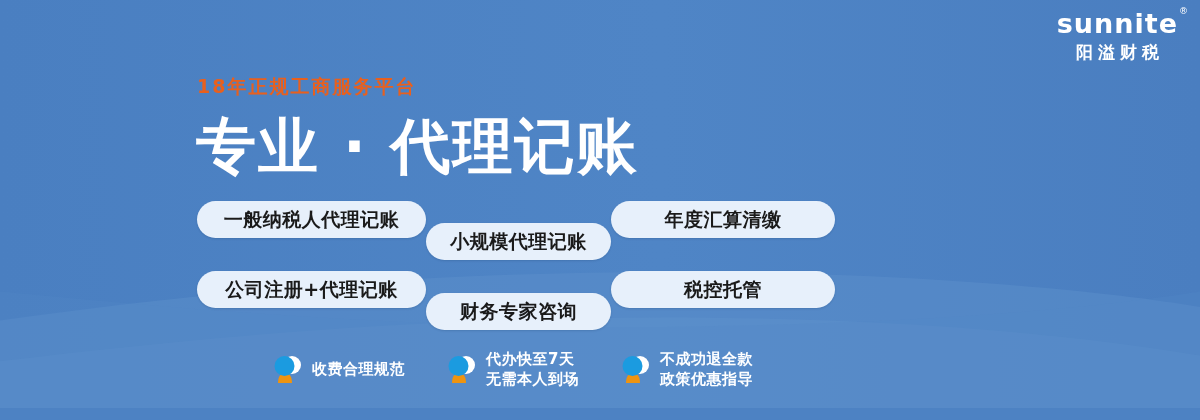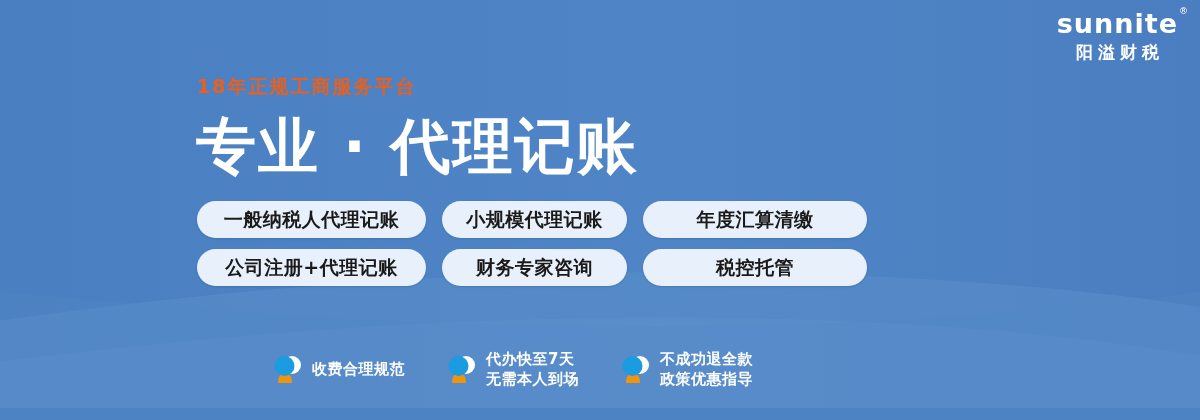--- a/index.html
+++ b/index.html
@@ -66,36 +66,36 @@
     font-size:60px;
     font-weight:700;
     letter-spacing:2px;
     font-family:"DejaVu Sans","Liberation Sans",sans-serif;
     white-space:nowrap;
     line-height:1.1;
   }
 
   
   .pill-rows{ position:absolute; left:197px; top:201px; }
-  .pill-row{ display:flex; gap:16px; margin-bottom:11px; }
+  .pill-row{ display:flex; margin-bottom:11px; }
   .pill{
     background:#e7f0fb;
     color:#1a1a1a;
     border-radius:999px;
     height:37px;
     display:flex; align-items:center; justify-content:center;
     font-size:19px;
     font-weight:700;
     letter-spacing:0.5px;
     font-family:"DejaVu Sans","Liberation Sans",sans-serif;
     white-space:nowrap;
     box-shadow:0 1px 2px rgba(20,50,90,.18);
   }
   .pill.w1{ width:229px; }
-  .pill.w2{ width:185px; }
+  .pill.w2{ width:185px;margin-top:22px; }
   .pill.w3{ width:224px; }
 
   
   .features{
     position:absolute; left:272px; top:349px;
     display:flex;
     gap:0;
   }
   .feature{
     display:flex; align-items:center;

